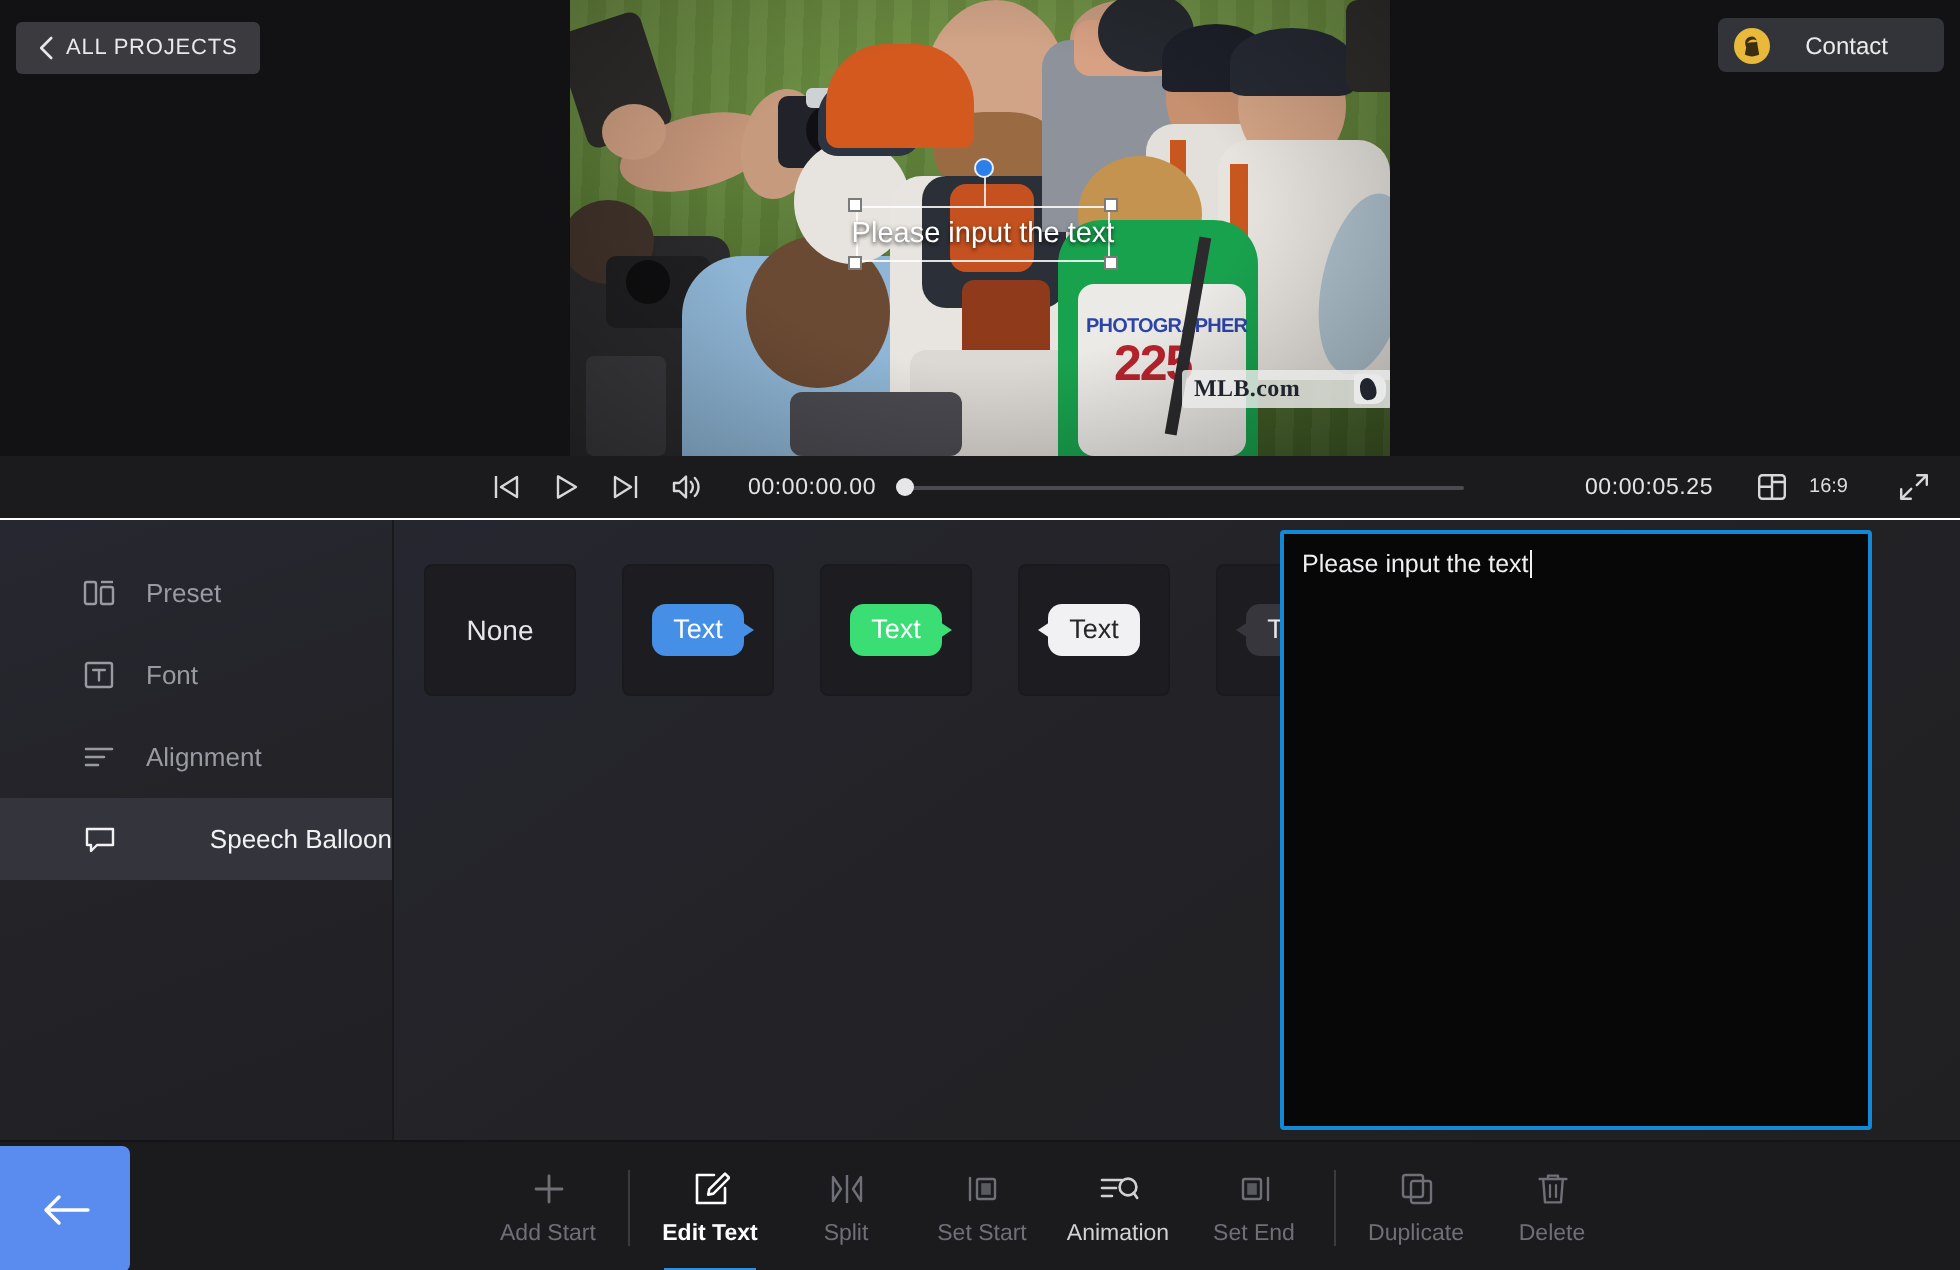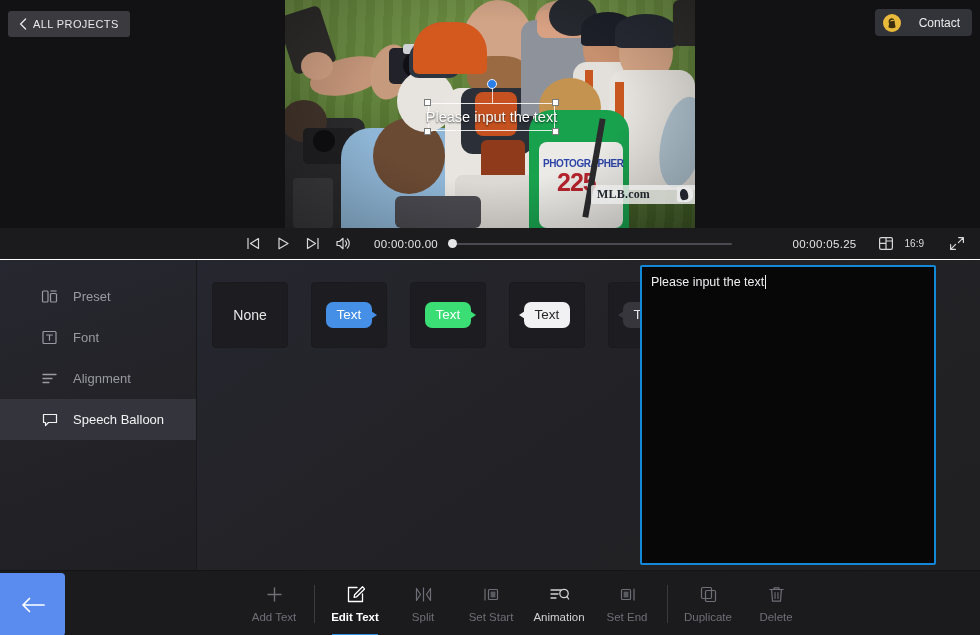--- a/index.html
+++ b/index.html
@@ -125,21 +125,21 @@
   .editor-sidebar {
     position: absolute; left: 0; top: 0; width: 197px; height: 310px;
     background: linear-gradient(160deg, #272731 0%, #232328 45%, #202024 100%);
     border-right: 1px solid #19191c;
   }
   .side-item {
     display: flex; align-items: center; gap: 14px;
     height: 41px; padding-left: 40px; cursor: pointer;
     color: #9a9aa2; font-size: 13px;
   }
-  .side-item.active { background: #34343c; color: #f2f2f4; }
+  .side-item.active { background: #34343c; color: #f2f2f4; justify-content: space-between; }
   .side-ico {
     width: 19px; height: 19px; display: flex; align-items: center; justify-content: center;
     flex: 0 0 19px; color: inherit;
   }
 
   .presets-panel {
     position: absolute; left: 197px; top: 0; right: 0; height: 310px;
     background: linear-gradient(145deg, #262630 0%, #232327 40%, #202023 100%);
   }
   .preset-row { display: flex; gap: 23px; padding: 22px 0 0 15px; }
@@ -213,21 +213,21 @@
 
     <div style="position:absolute;left:8px;top:11px;height:26px;display:flex;align-items:center;gap:6px;background:#3a3a3f;border-radius:3px;padding:0 11px;cursor:pointer;">
       <span style="display:flex;color:#e8e8ea;">
         <svg width="8" height="12" viewBox="0 0 8 12">
             <path d="M6.6 1 1.6 6l5 5" stroke="#e8e8ea" stroke-width="1.3" fill="none" stroke-linecap="round" stroke-linejoin="round"></path>
           </svg>
       </span>
       <span style="color:#e9e9eb;font-size:11px;letter-spacing:0.4px;">ALL PROJECTS</span>
     </div>
 
-    <div style="position:absolute;right:8px;top:9px;height:27px;display:flex;align-items:center;gap:18px;background:#33333a;border-radius:4px;padding:0 12px 0 8px;cursor:pointer;">
+    <div style="position:absolute;right:8px;top:9px;height:27px;display:flex;align-items:center;gap:18px;background:#33333a;border-radius:4px;padding:0 28px 0 8px;cursor:pointer;">
       <span style="display:flex;">
         <svg width="18" height="18" viewBox="0 0 18 18">
           <circle cx="9" cy="9" r="9" fill="#e8b93a"></circle>
           <path d="M9 4.2c-2.2 0-3.4 1.5-3.4 3.3 0 1.3.5 2.2.5 2.2l-.7 3.6c1 .6 2.3.9 3.6.9s2.6-.3 3.6-.9l-.8-4.4c0-1.8-.6-4.7-2.8-4.7z" fill="#3b2f10"></path>
           <path d="M6.6 7.6c.6-1.1 1.8-1.9 3.1-1.9 1 0 1.7.4 2.1.9-.5.3-1.3.5-2.2.5-1.1 0-2.2.2-3 .5z" fill="#e8b93a"></path>
         </svg>
       </span>
       <span style="color:#ebebed;font-size:12px;">Contact</span>
     </div>
 
@@ -457,21 +457,21 @@
     </div>
 
     <div class="tools">
 
       <div class="tool">
         <span class="tool-ico">
           <svg width="19" height="19" viewBox="0 0 19 19">
               <path d="M9.5 3v13M3 9.5h13" stroke="currentColor" stroke-width="1.4" stroke-linecap="round"></path>
             </svg>
         </span>
-        <span class="tool-lbl">Add Text</span>
+        <span class="tool-lbl">Add Start</span>
       </div>
 
       <div class="sep"></div>
 
       <div class="tool active">
         <span class="tool-ico">
           <svg width="19" height="19" viewBox="0 0 19 19">
               <path d="M2.5 2.5h8.5M2.5 2.5v14h14V9" stroke="currentColor" stroke-width="1.3" fill="none" stroke-linecap="round" stroke-linejoin="round"></path>
               <path d="M16.5 1.8 8.6 9.7l-.5 2.6 2.6-.5 7.9-7.9z" stroke="currentColor" stroke-width="1.3" fill="none" stroke-linejoin="round"></path>
             </svg>

